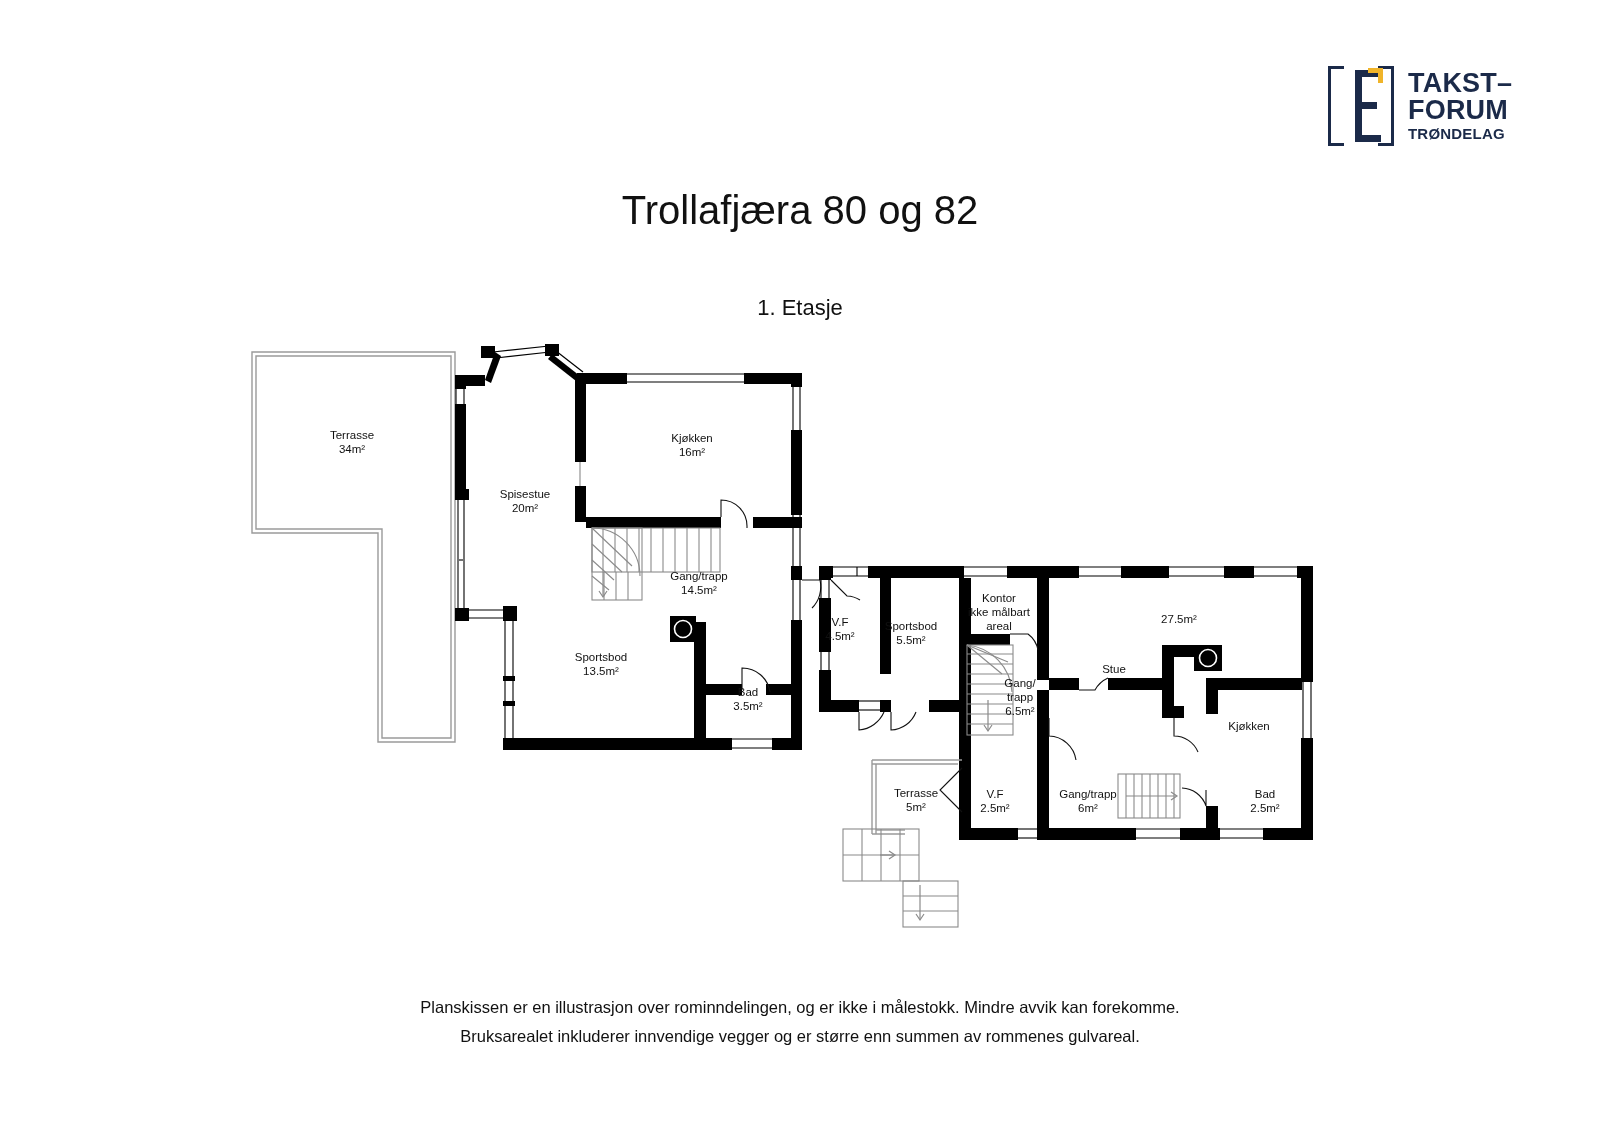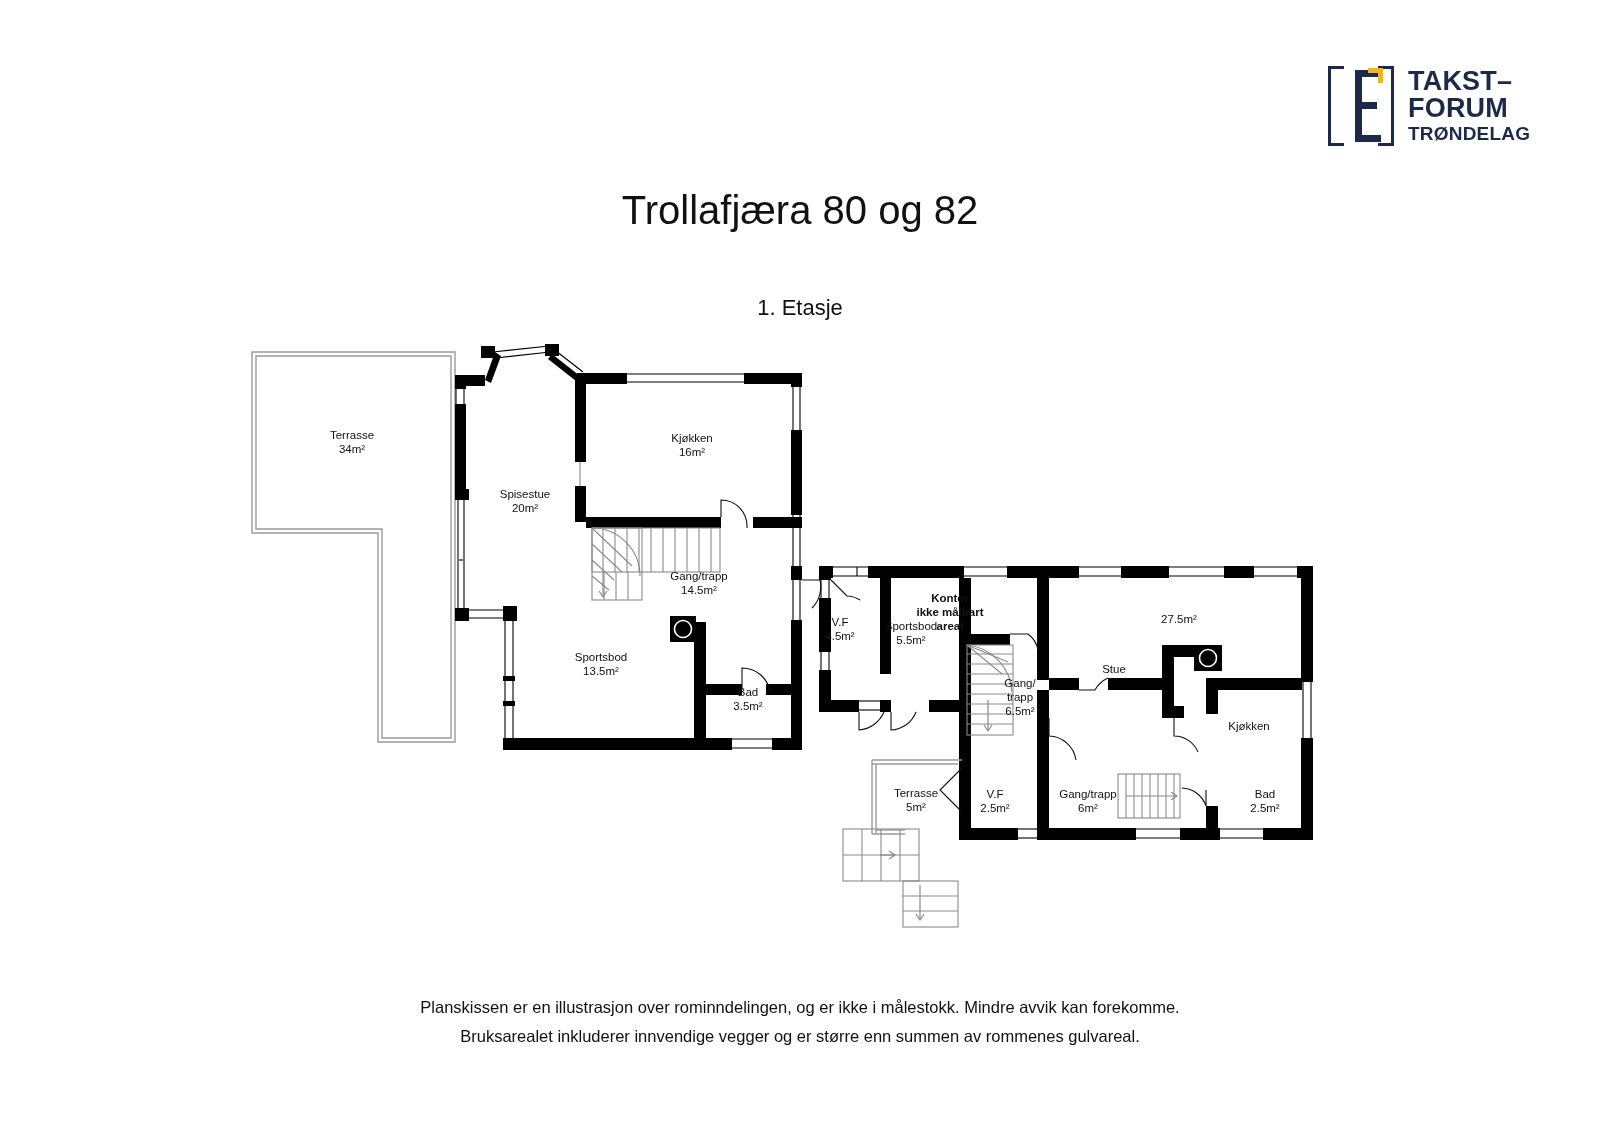--- a/index.html
+++ b/index.html
@@ -19,21 +19,21 @@
   .logo-mark{position:relative;width:66px;height:80px;flex:0 0 66px;}
   .logo-mark .br-l{position:absolute;left:0;top:0;width:16px;height:80px;border:3px solid #1b2a49;border-right:none;box-sizing:border-box;}
   .logo-mark .br-r{position:absolute;right:0;top:0;width:16px;height:80px;border:3px solid #1b2a49;border-left:none;box-sizing:border-box;}
   .logo-mark .e-v{position:absolute;left:27px;top:4px;width:7px;height:72px;background:#1b2a49;}
   .logo-mark .e-t{position:absolute;left:27px;top:4px;width:26px;height:7px;background:#1b2a49;}
   .logo-mark .e-m{position:absolute;left:27px;top:36px;width:22px;height:7px;background:#1b2a49;}
   .logo-mark .e-b{position:absolute;left:27px;top:69px;width:26px;height:7px;background:#1b2a49;}
   .logo-mark .corner{position:absolute;left:40px;top:2px;width:15px;height:15px;border-top:5px solid #f0b429;border-right:5px solid #f0b429;box-sizing:border-box;}
   .logo-text{line-height:1.0;}
   .logo-text .l1,.logo-text .l2{font-size:27px;font-weight:bold;color:#1b2a49;letter-spacing:.2px;}
-  .logo-text .l3{font-size:19px;font-weight:bold;color:#1b2a49;letter-spacing:.2px;margin-top:2px;}
+  .logo-text .l3{font-size:15px;font-weight:bold;color:#1b2a49;letter-spacing:.2px;margin-top:2px;}
 
   
   .main-title{position:absolute;left:0;top:188px;width:1600px;text-align:center;font-size:40px;font-weight:400;}
   .sub-title{position:absolute;left:0;top:295px;width:1600px;text-align:center;font-size:22px;font-weight:400;}
 
   
   .plan{position:absolute;left:0;top:0;width:1600px;height:1131px;}
 
   
   .footer{position:absolute;left:0;top:993px;width:1600px;text-align:center;}
@@ -391,21 +391,21 @@
 
   <div id="room-labels">
       <div class="lbl" style="left: 262px; top: 428px; width: 180px;"><div>Terrasse</div><div>34m²</div></div>
       <div class="lbl" style="left: 435px; top: 487px; width: 180px;"><div>Spisestue</div><div>20m²</div></div>
       <div class="lbl" style="left: 602px; top: 431px; width: 180px;"><div>Kjøkken</div><div>16m²</div></div>
       <div class="lbl" style="left: 609px; top: 569px; width: 180px;"><div>Gang/trapp</div><div>14.5m²</div></div>
       <div class="lbl" style="left: 511px; top: 650px; width: 180px;"><div>Sportsbod</div><div>13.5m²</div></div>
       <div class="lbl" style="left: 658px; top: 685px; width: 180px;"><div>Bad</div><div>3.5m²</div></div>
       <div class="lbl" style="left: 750px; top: 615px; width: 180px;"><div>V.F</div><div>4.5m²</div></div>
       <div class="lbl" style="left: 821px; top: 619px; width: 180px;"><div>Sportsbod</div><div>5.5m²</div></div>
-      <div class="lbl" style="left: 860px; top: 591px; width: 180px; font-weight: bold;"><div>Kontor</div><div>ikke målbart
+      <div class="lbl" style="left: 909px; top: 591px; width: 180px;"><div>Kontor</div><div>ikke målbart
 areal</div></div>
       <div class="lbl" style="left: 930px; top: 676px; width: 180px;"><div>Gang/</div><div>trapp
 6.5m²</div></div>
       <div class="lbl" style="left: 1089px; top: 612px; width: 180px;"><div>27.5m²</div></div>
       <div class="lbl" style="left: 1024px; top: 662px; width: 180px;"><div>Stue</div></div>
       <div class="lbl" style="left: 1159px; top: 719px; width: 180px;"><div>Kjøkken</div></div>
       <div class="lbl" style="left: 826px; top: 786px; width: 180px;"><div>Terrasse</div><div>5m²</div></div>
       <div class="lbl" style="left: 905px; top: 787px; width: 180px;"><div>V.F</div><div>2.5m²</div></div>
       <div class="lbl" style="left: 998px; top: 787px; width: 180px;"><div>Gang/trapp</div><div>6m²</div></div>
       <div class="lbl" style="left: 1175px; top: 787px; width: 180px;"><div>Bad</div><div>2.5m²</div></div>

